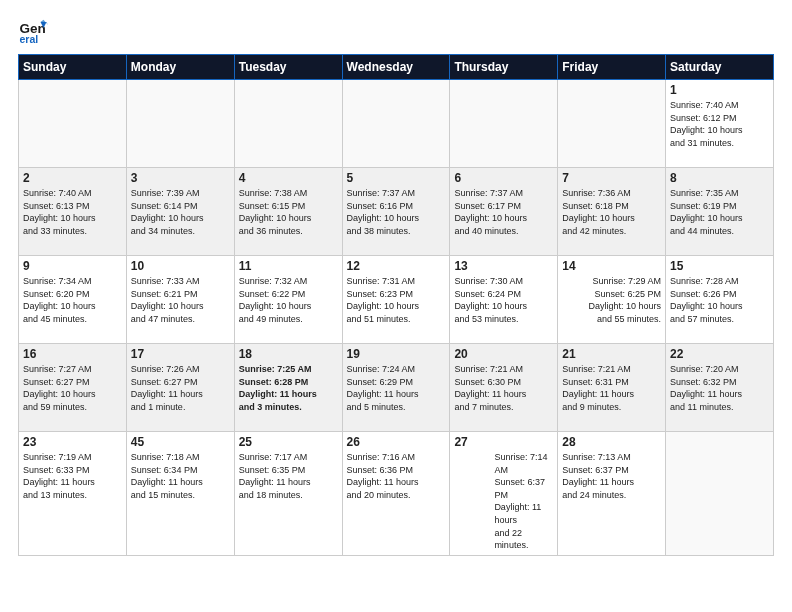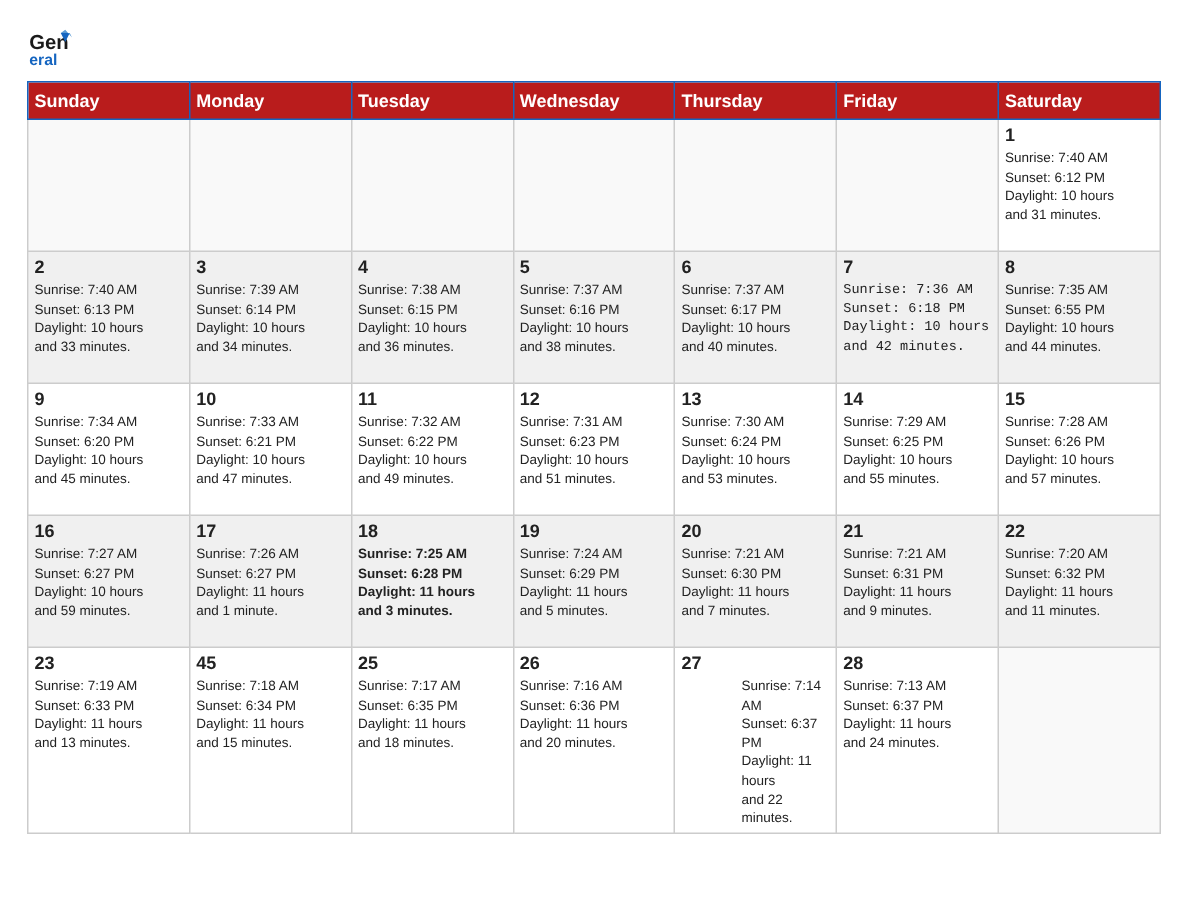--- a/index.html
+++ b/index.html
@@ -45,21 +45,21 @@
       color: #444;
     }
     .calendar {
       flex: 1;
       border: 1px solid #ccc;
       border-collapse: collapse;
       width: 100%;
       table-layout: fixed;
     }
     .calendar th {
-      background: #b91c1c;
+      background: #0f172a;
       color: #fff;
       font-size: 12px;
       font-weight: bold;
       padding: 5px 4px;
       border: 1px solid #1565c0;
       text-align: left;
     }
     .calendar td {
       border: 1px solid #ccc;
       vertical-align: top;
@@ -168,29 +168,29 @@
           </td>
           <td>
             <span class="day-number">6</span>
             <div class="day-info" style="white-space: pre-line;">Sunrise: 7:37 AM
 Sunset: 6:17 PM
 Daylight: 10 hours
 and 40 minutes.</div>
           </td>
           <td>
             <span class="day-number">7</span>
-            <div class="day-info" style="white-space: pre-line; font-family: Liberation Mono, monospace;">Sunrise: 7:36 AM
+            <div class="day-info" style="white-space: pre-line;">Sunrise: 7:36 AM
 Sunset: 6:18 PM
 Daylight: 10 hours
 and 42 minutes.</div>
           </td>
           <td>
             <span class="day-number">8</span>
             <div class="day-info" style="white-space: pre-line;">Sunrise: 7:35 AM
-Sunset: 6:55 PM
+Sunset: 6:19 PM
 Daylight: 10 hours
 and 44 minutes.</div>
           </td>
         </tr>
         <tr>
           <td>
             <span class="day-number">9</span>
             <div class="day-info" style="white-space: pre-line;">Sunrise: 7:34 AM
 Sunset: 6:20 PM
 Daylight: 10 hours
@@ -219,21 +219,21 @@
           </td>
           <td>
             <span class="day-number">13</span>
             <div class="day-info" style="white-space: pre-line;">Sunrise: 7:30 AM
 Sunset: 6:24 PM
 Daylight: 10 hours
 and 53 minutes.</div>
           </td>
           <td>
             <span class="day-number">14</span>
-            <div class="day-info" style="white-space: pre-line;">Sunrise: 7:29 AM
+            <div class="day-info" style="white-space: pre-line; text-align: right;">Sunrise: 7:29 AM
 Sunset: 6:25 PM
 Daylight: 10 hours
 and 55 minutes.</div>
           </td>
           <td>
             <span class="day-number">15</span>
             <div class="day-info" style="white-space: pre-line;">Sunrise: 7:28 AM
 Sunset: 6:26 PM
 Daylight: 10 hours
 and 57 minutes.</div>

